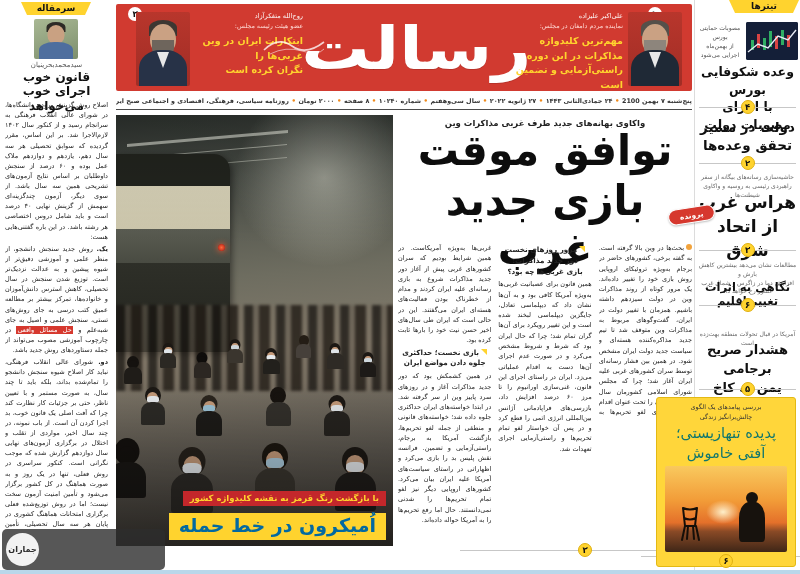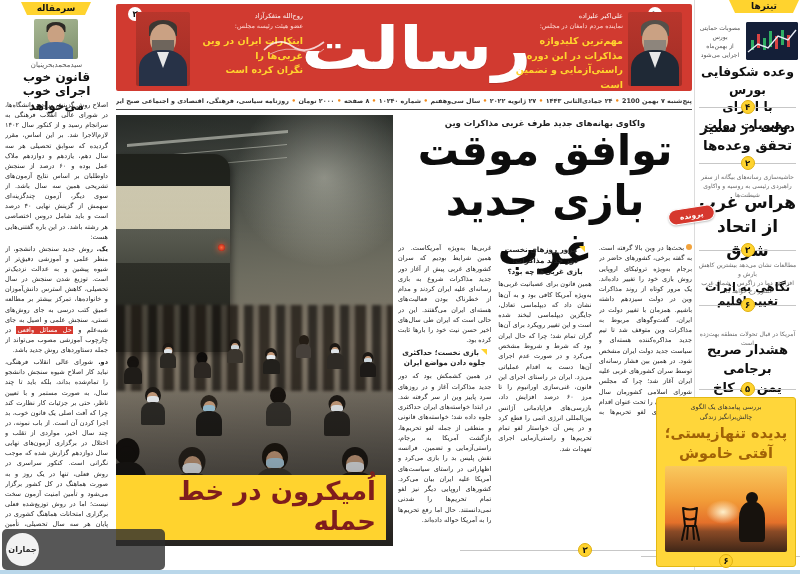--- a/index.html
+++ b/index.html
@@ -101,22 +101,22 @@
   .person .head{position:absolute;left:50%;transform:translateX(-50%);top:0;border-radius:50%;
         overflow:hidden;background:var(--hair,#1c1814);}
   .person .face{position:absolute;left:16%;top:30%;width:68%;height:70%;
         border-radius:50% 50% 45% 45%;background:var(--skin,#c49a7a);}
   .person .mask{position:absolute;left:50%;transform:translateX(-50%);border-radius:38%;
         background:var(--mask,#e8eaec);}
   .person .body{position:absolute;left:0;width:100%;border-radius:42% 42% 8% 8%;background:var(--coat,#2b2823);}
   .ph-vignette{position:absolute;inset:0;background:linear-gradient(180deg,rgba(0,0,0,.18) 0%,rgba(0,0,0,0) 30%,rgba(0,0,0,0) 62%,rgba(0,0,0,.42) 100%);}
   #ph-kicker{position:absolute;right:7px;bottom:40px;background:#c3272b;color:#ffd32e;
         font-size:8.5px;font-weight:bold;padding:2px 7px 3px;z-index:3;}
-  #ph-headline{position:absolute;right:7px;bottom:6px;background:#ffd32e;color:#7f1d1d;
-        font-size:26px;font-weight:bold;padding:1px 10px 4px;z-index:3;letter-spacing:-.5px;}
+  #ph-headline{position:absolute;right:7px;bottom:6px;background:#ffd32e;color:#0369a1;
+        font-size:19px;font-weight:bold;padding:1px 10px 4px;z-index:3;letter-spacing:-.5px;}
   #photo-foot{left:116px;top:549px;width:277px;height:14px;}
 
   
   #lead{left:398px;top:115px;width:294px;height:455px;}
   #lead-kicker{left:0;top:3px;width:294px;text-align:center;font-size:8.5px;font-weight:bold;color:#222;}
   #lead-headline{left:0;top:14px;width:294px;text-align:center;font-weight:bold;color:#0d0d0d;
         font-size:41px;line-height:1.17;letter-spacing:-2px;transform:scaleY(1.04);}
   #lead-body{left:0;top:128px;width:294px;height:292px;display:flex;gap:7px;overflow:hidden;}
   .col{flex:1 1 0;font-size:6.5px;line-height:1.58;text-align:justify;color:#222;overflow:hidden;}
   .col p{margin:0 0 2px 0;}
@@ -136,21 +136,21 @@
   .sb-cap{flex:1;font-size:6.1px;color:#555;line-height:1.5;text-align:center;}
   .sb-h{font-weight:bold;color:#101010;}
   #dossier-pill{left:668px;top:207px;width:47px;height:16px;background:#d6382e;border:1.5px solid #ffffff;
         border-radius:9px;color:#fff;font-size:7.5px;font-weight:bold;display:flex;align-items:center;
         justify-content:center;transform:rotate(-9deg);z-index:8;box-shadow:0 1px 2px rgba(0,0,0,.25);}
 
   
   #feature{left:656px;top:397px;width:140px;height:170px;background:#ffd63a;border:1px solid #e3b914;
         border-radius:3px;z-index:7;text-align:center;padding-top:5px;}
   #feature .k{font-size:6.4px;color:#333;line-height:1.5;}
-  #feature .h{font-size:14.5px;font-weight:bold;color:#a16207;line-height:1.35;margin-top:2px;}
+  #feature .h{font-size:14.5px;font-weight:normal;color:#0f766e;line-height:1.35;margin-top:2px;}
   #ft-img{position:absolute;left:8px;top:68px;width:122px;height:86px;overflow:hidden;border-radius:2px;
         background:linear-gradient(180deg,#f9c95e 0%,#f29c38 40%,#e4702a 66%,#8a4a26 76%,#3f2617 100%);}
   #ft-img .sun{position:absolute;left:34%;top:40%;width:34px;height:24px;border-radius:50%;
         background:radial-gradient(ellipse,rgba(255,245,210,.95) 0%,rgba(255,220,150,0) 70%);}
   #ft-img .man{position:absolute;right:22px;top:26px;width:26px;height:52px;}
   #ft-img .man .mh{position:absolute;left:50%;transform:translateX(-50%);top:0;width:12px;height:12px;border-radius:50%;background:#17120d;}
   #ft-img .man .mb{position:absolute;left:0;top:10px;width:100%;height:40px;border-radius:40% 40% 12% 12%;background:#17120d;}
   #ft-img .chair{position:absolute;left:14px;top:40px;width:22px;height:36px;}
   #ft-badge{position:absolute;left:50%;transform:translateX(-50%);top:156px;}
 

